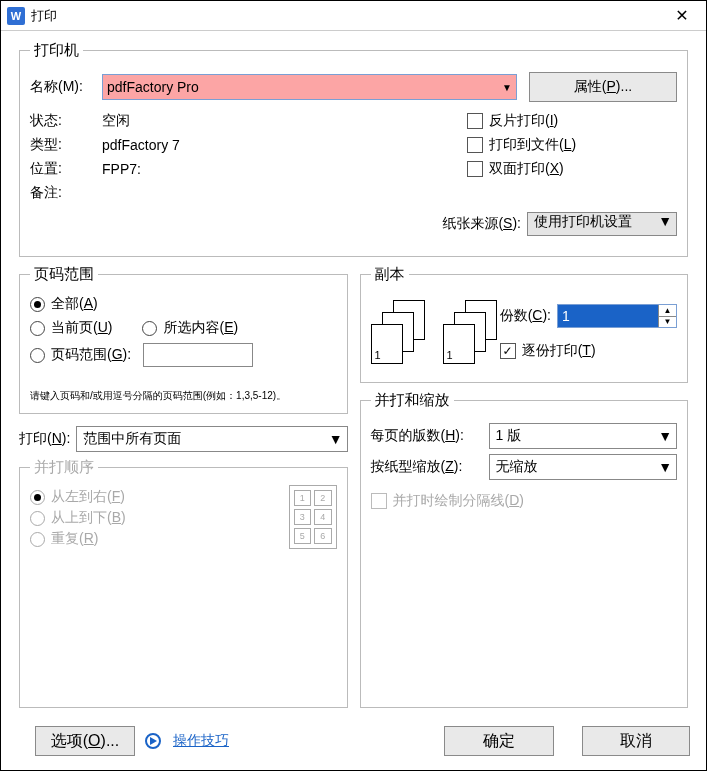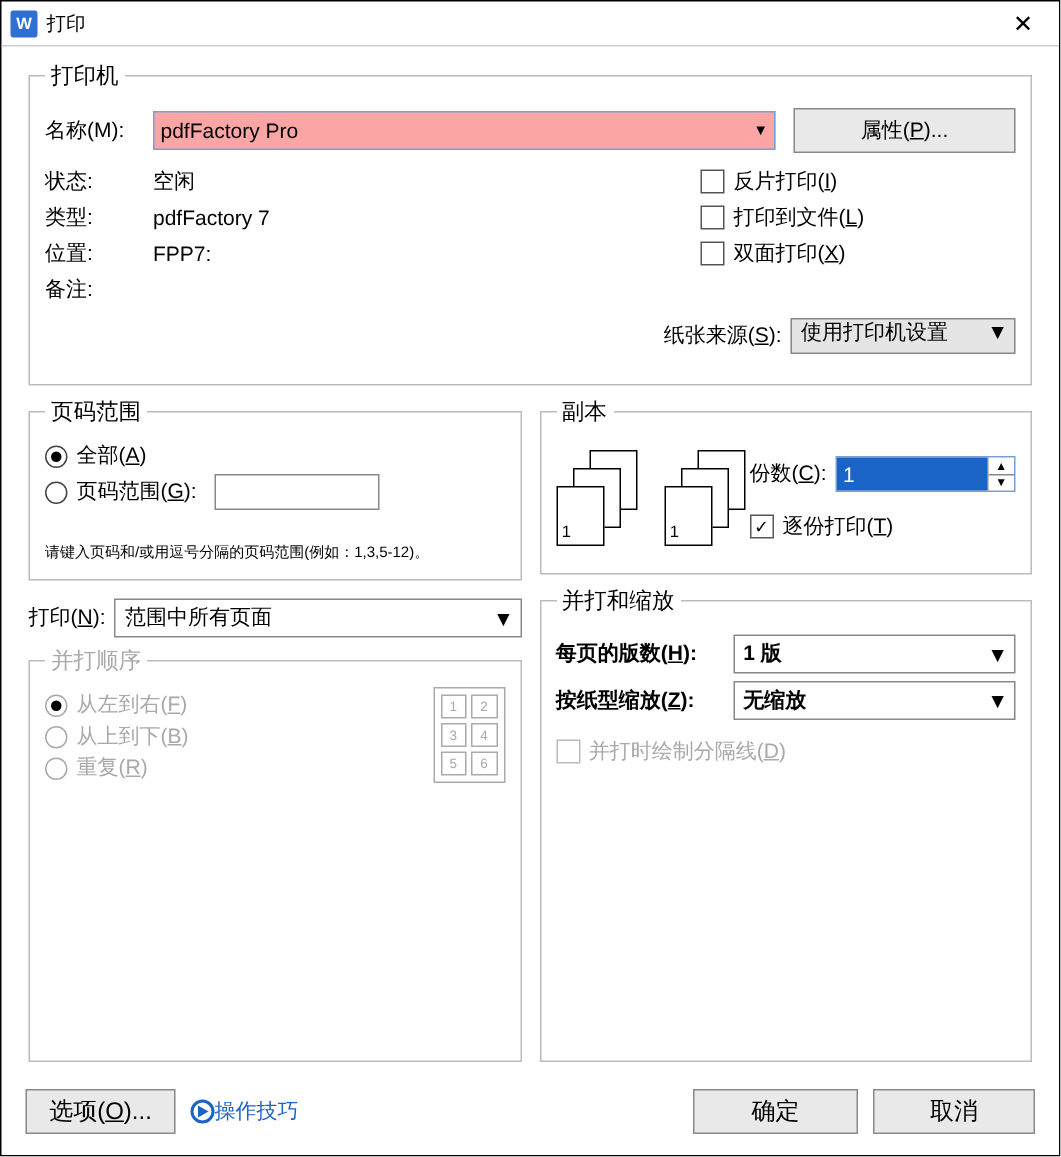--- a/index.html
+++ b/index.html
@@ -9,21 +9,21 @@
   .app-icon { width:18px; height:18px; background:#2f6fd4; color:#fff; font-size:11px; font-weight:bold; display:flex; align-items:center; justify-content:center; border-radius:2px; margin-right:6px;}
   .title-text { font-size:13px; flex:1; }
   .close-btn { width:44px; height:28px; display:flex; align-items:center; justify-content:center; font-size:16px; }
   .body { flex:1; padding:10px 18px 0 18px; font-size:14px; color:#000; display:flex; flex-direction:column; }
   fieldset { border:1px solid #bbb; margin:0 0 8px 0; padding:8px 10px 10px 10px; }
   legend { padding:0 4px; font-size:15px; }
   .row { display:flex; align-items:center; margin:4px 0; }
   .lbl { min-width:72px; }
   .combo { display:flex; align-items:center; border:1px solid #7a9fd4; background:#fca5a5; height:26px; padding:0 4px; flex:1; }
   .combo .caret { margin-left:auto; font-size:10px;}
-  .btn { height:30px; border:1px solid #8a8a8a; background:#e9e9e9; padding:0 14px; display:flex; align-items:center; justify-content:center; cursor:default; }
+  .btn { height:30px; border:1px solid #8a8a8a; background:#e9e9e9; padding:0 14px; display:flex; align-items:center; justify-content:center; cursor:default;margin-left:18px; }
   .props-btn { width:148px; margin-left:12px;}
   .info-grid { display:grid; grid-template-columns:72px 1fr 210px; row-gap:6px; align-items:center; margin-top:10px;}
   .chk { display:flex; align-items:center; gap:6px; }
   .chk-box { width:16px; height:16px; border:1px solid #555; display:flex; align-items:center; justify-content:center; font-size:12px; background:#fff;}
   .paper-row { display:flex; justify-content:flex-end; align-items:center; margin:10px 0 10px 0; gap:6px;}
   .paper-combo { border:1px solid #888; height:24px; display:flex; align-items:flex-start; padding:0 4px 0 6px; min-width:150px; background:#e5e5e5;}
   .two-col { display:flex; gap:12px; flex:1; }
   .left-col, .right-col { flex:1; display:flex; flex-direction:column; }
   .radio-row { display:flex; align-items:center; gap:6px; margin:3px 0;}
   .radio-dot { width:15px; height:15px; border:1px solid #444; border-radius:50%; display:flex; align-items:center; justify-content:center;}
@@ -40,25 +40,25 @@
   .spin-val { flex:1; padding:0 4px; background:#1a63c7; color:#fff; height:100%; display:flex; align-items:center;}
   .spin-btns { width:18px; height:100%; border-left:1px solid #888; display:flex; flex-direction:column;}
   .spin-btns div { flex:1; font-size:8px; display:flex; align-items:center; justify-content:center; border-bottom:1px solid #888;}
   .spin-btns div:last-child{border:none;}
   .print-sel-row { display:flex; align-items:center; gap:6px; margin:4px 0 6px 0;}
   .print-sel-combo { flex:1; border:1px solid #888; height:26px; display:flex; align-items:center; padding:0 4px 0 6px; background:#fff;}
   fieldset.disabled, fieldset.disabled * { color:#a9a9a9;}
   fieldset.disabled .radio-dot { border-color:#a9a9a9;}
   .nup-icon { border:1px solid #aaa; width:48px; height:64px; padding:4px; display:grid; grid-template-columns:1fr 1fr; grid-template-rows:1fr 1fr 1fr; gap:3px; margin-left:auto;}
   .nup-icon div { border:1px solid #aaa; font-size:9px; display:flex; align-items:center; justify-content:center;}
-  .pz-row { display:flex; align-items:center; gap:6px; margin:5px 0;font-weight:bold;}
+  .pz-row { display:flex; align-items:center; gap:6px; margin:5px 0;}
   .pz-lbl { min-width:112px;}
   .pz-combo { flex:1; border:1px solid #888; height:26px; display:flex; align-items:center; padding:0 4px 0 6px; background:#fff;}
   .footer { display:flex; align-items:center; padding:10px 16px 14px 16px; gap:10px;}
-  .tips { color:#1a63c7; display:flex; align-items:center; gap:0; font-size:14px;}
+  .tips { color:#1a63c7; display:flex; align-items:center; gap:12px; font-size:14px;text-decoration:underline;}
   .tips-icon { width:16px;height:16px;border:2px solid #1a63c7; border-radius:50%; position:relative;}
   .tips-icon::after{content:""; position:absolute; left:3px; top:2px; border-left:7px solid #1a63c7; border-top:4px solid transparent; border-bottom:4px solid transparent;}
   .u { text-decoration: underline; }
 </style>
 </head>
 <body>
 
 <div class="window">
   <div class="titlebar">
     <div class="app-icon">W</div>
@@ -117,20 +117,30 @@
     </fieldset>
 
     <div class="two-col">
       <div class="left-col">
 
         <fieldset style="flex:0 0 auto;">
           <legend>页码范围</legend>
           <div class="radio-row">
             <span class="radio-dot sel"></span>
             <span>全部(<span class="u">A</span>)</span>
+          </div>
+          <div style="display:flex; gap:30px;">
+            <div class="radio-row">
+              <span class="radio-dot"></span>
+              <span>当前页(<span class="u">U</span>)</span>
+            </div>
+            <div class="radio-row">
+              <span class="radio-dot"></span>
+              <span>所选内容(<span class="u">E</span>)</span>
+            </div>
           </div>
           <div class="radio-row">
             <span class="radio-dot"></span>
             <span>页码范围(<span class="u">G</span>):</span>
             <span class="page-input"></span>
           </div>
           <div class="hint">请键入页码和/或用逗号分隔的页码范围(例如：1,3,5-12)。</div>
         </fieldset>
 
         <div class="print-sel-row">

